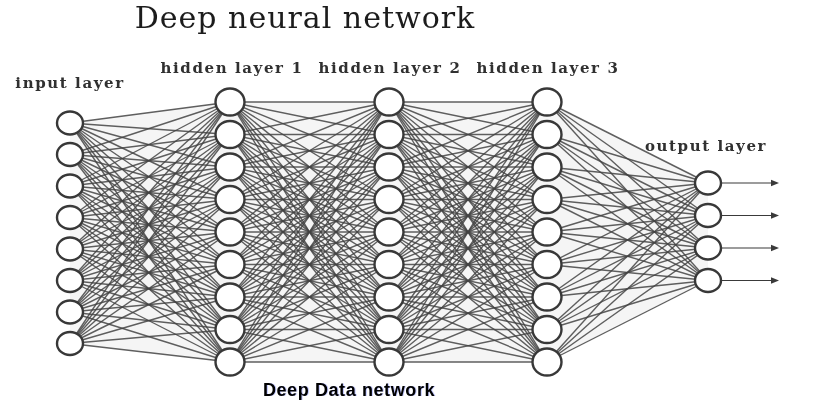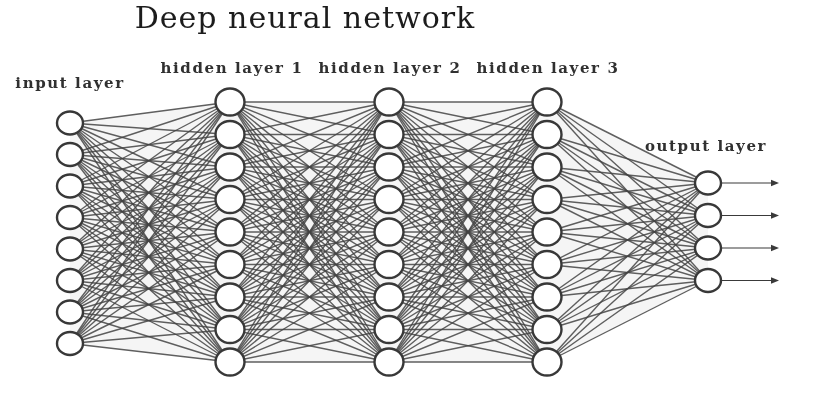--- a/index.html
+++ b/index.html
@@ -393,13 +393,14 @@
         <ellipse cx="708" cy="215.5" rx="13" ry="11.5" fill="#ffffff" stroke="#383838" stroke-width="2.4"></ellipse>
         <ellipse cx="708" cy="248" rx="13" ry="11.5" fill="#ffffff" stroke="#383838" stroke-width="2.4"></ellipse>
         <ellipse cx="708" cy="280.5" rx="13" ry="11.5" fill="#ffffff" stroke="#383838" stroke-width="2.4"></ellipse>
       </g>
       <text x="70" y="88" text-anchor="middle" class="layer-label">input layer</text>
       <text x="232" y="73" text-anchor="middle" class="layer-label">hidden layer 1</text>
       <text x="390" y="73" text-anchor="middle" class="layer-label">hidden layer 2</text>
       <text x="548" y="73" text-anchor="middle" class="layer-label">hidden layer 3</text>
       <text x="706" y="151" text-anchor="middle" class="layer-label">output layer</text>
     </svg>
+  <div class="caption">Deep Data network</div>
 </div>
 
 </body></html>

